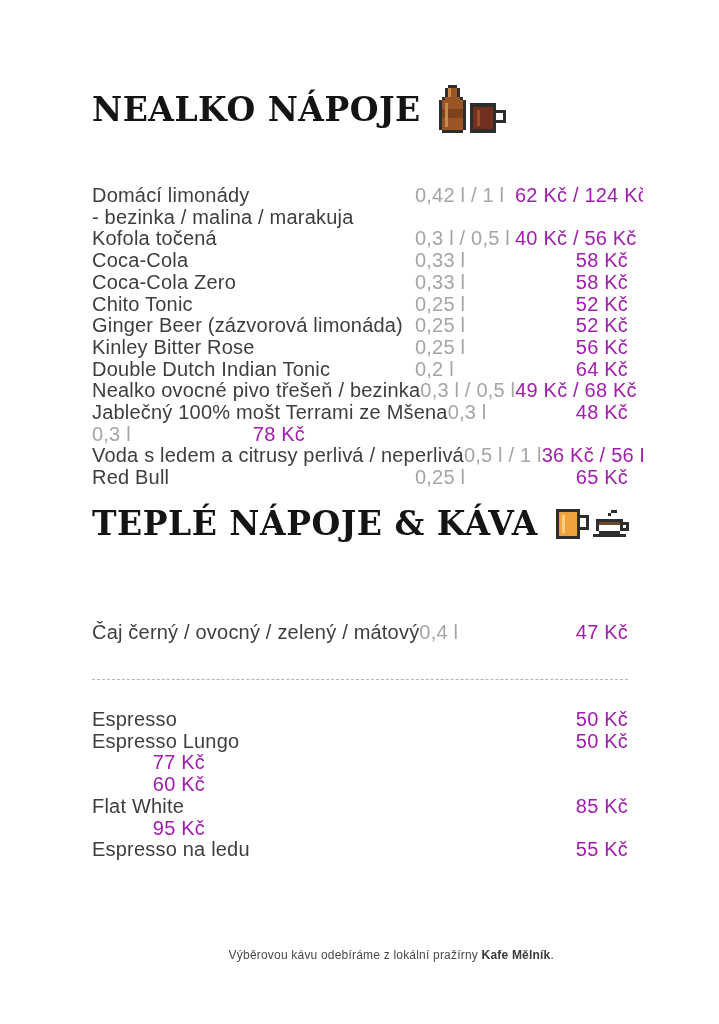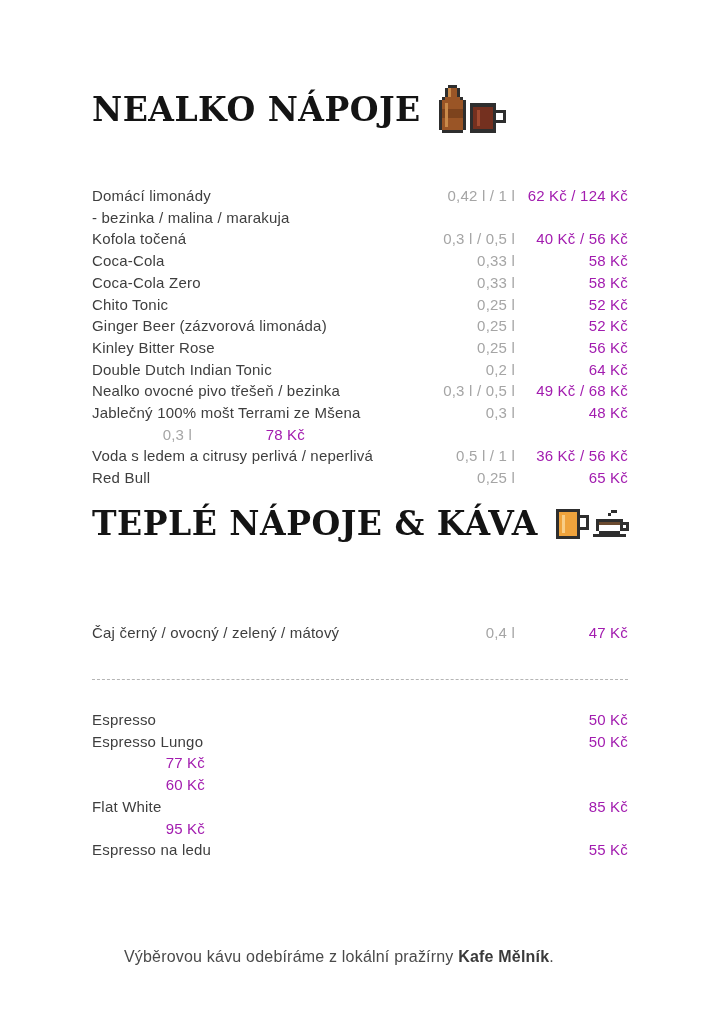--- a/index.html
+++ b/index.html
@@ -38,42 +38,42 @@
     left: 92px;
     width: 536px;
   }
   #menu1 { top: 185px; }
   #tea-menu { top: 622px; }
   #menu2 { top: 709px; }
 
   .row {
     display: flex;
     align-items: flex-start;
-    font-size: 15px;
+    font-size: 20px;
     line-height: 21.7px;
     letter-spacing: 0.2px;
     color: #3e3e3e;
   }
   .cell-name { flex: 1; white-space: nowrap; color: #3e3e3e; }
-  .cell-vol  { width: 100px; text-align: right; white-space: nowrap; color: #a5a5a5; }
+  .cell-vol  { width: 100px; text-align: left; white-space: nowrap; color: #a5a5a5; }
   .cell-price{ width: 113px; text-align: right; white-space: nowrap; color: #a21caf; }
 
   .divider {
     position: absolute;
     top: 679px;
     left: 92px;
     width: 536px;
     border-top: 1.5px dashed #b5b5b5;
   }
 
   .footer {
     position: absolute;
     top: 948px;
     right: 89px;
-    font-size: 16px;
+    font-size: 12px;
     letter-spacing: 0.2px;
     color: #4a4a4a;
     white-space: nowrap;
   }
   .footer b { font-weight: bold; color: #3a3a3a; }
 </style>
 </head>
 <body>
 
 <div class="page">

